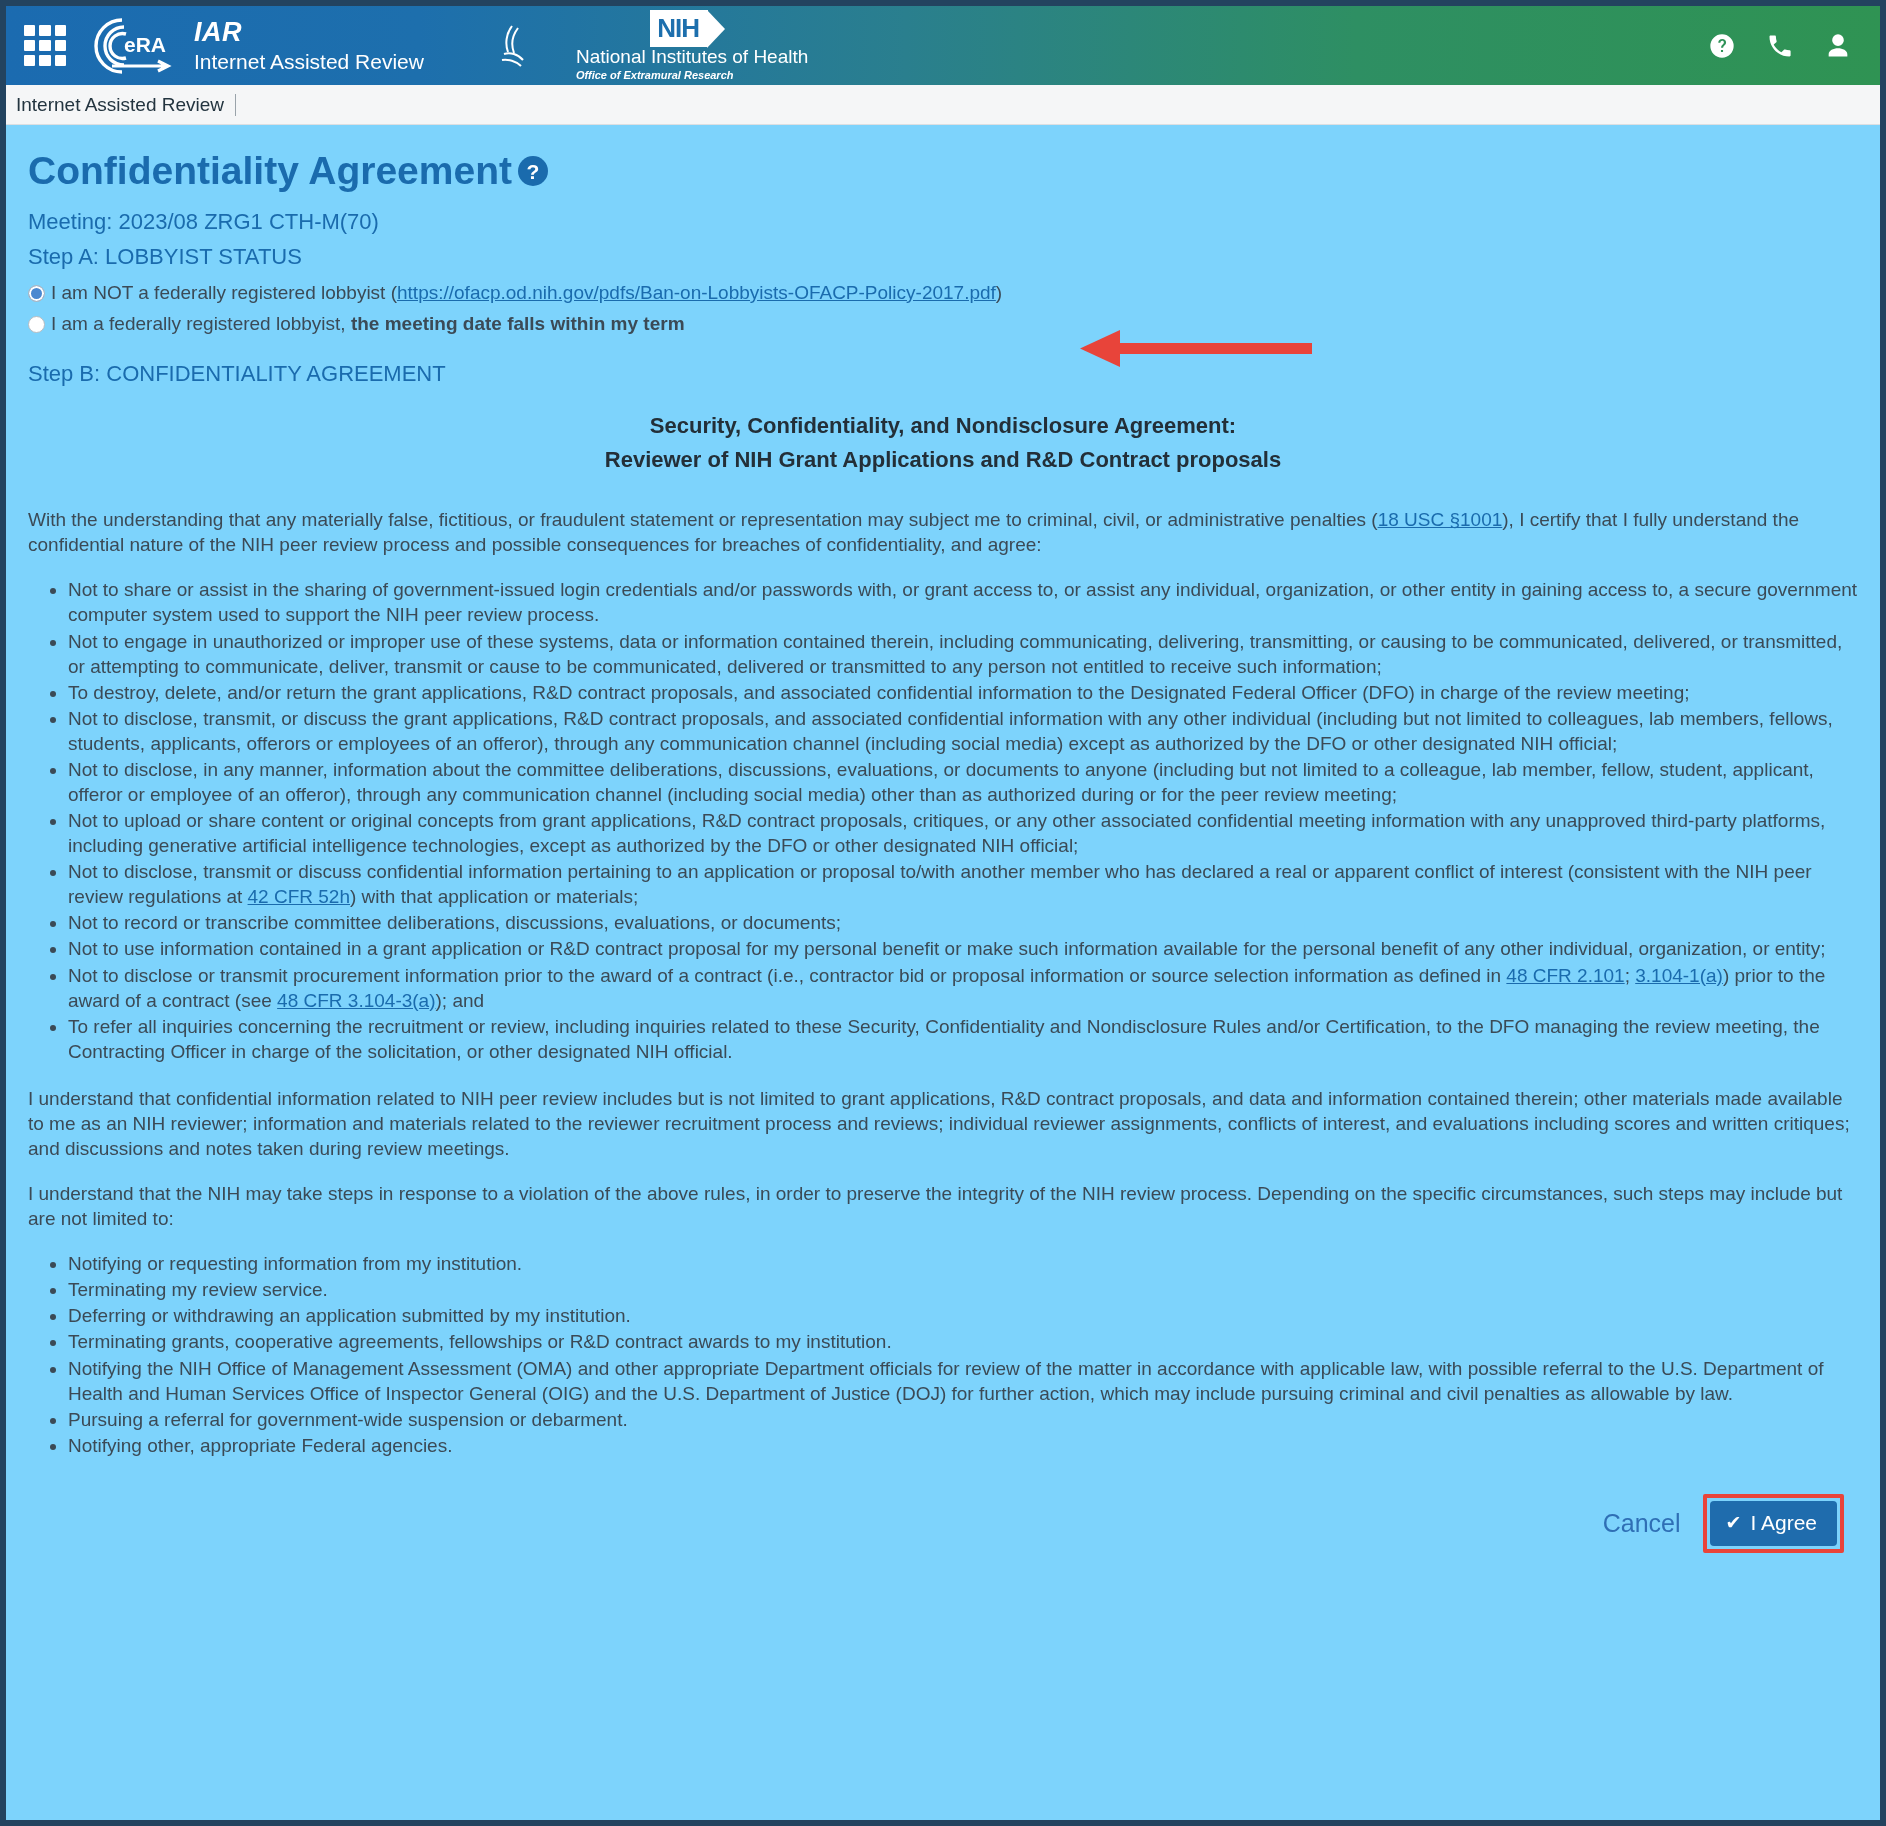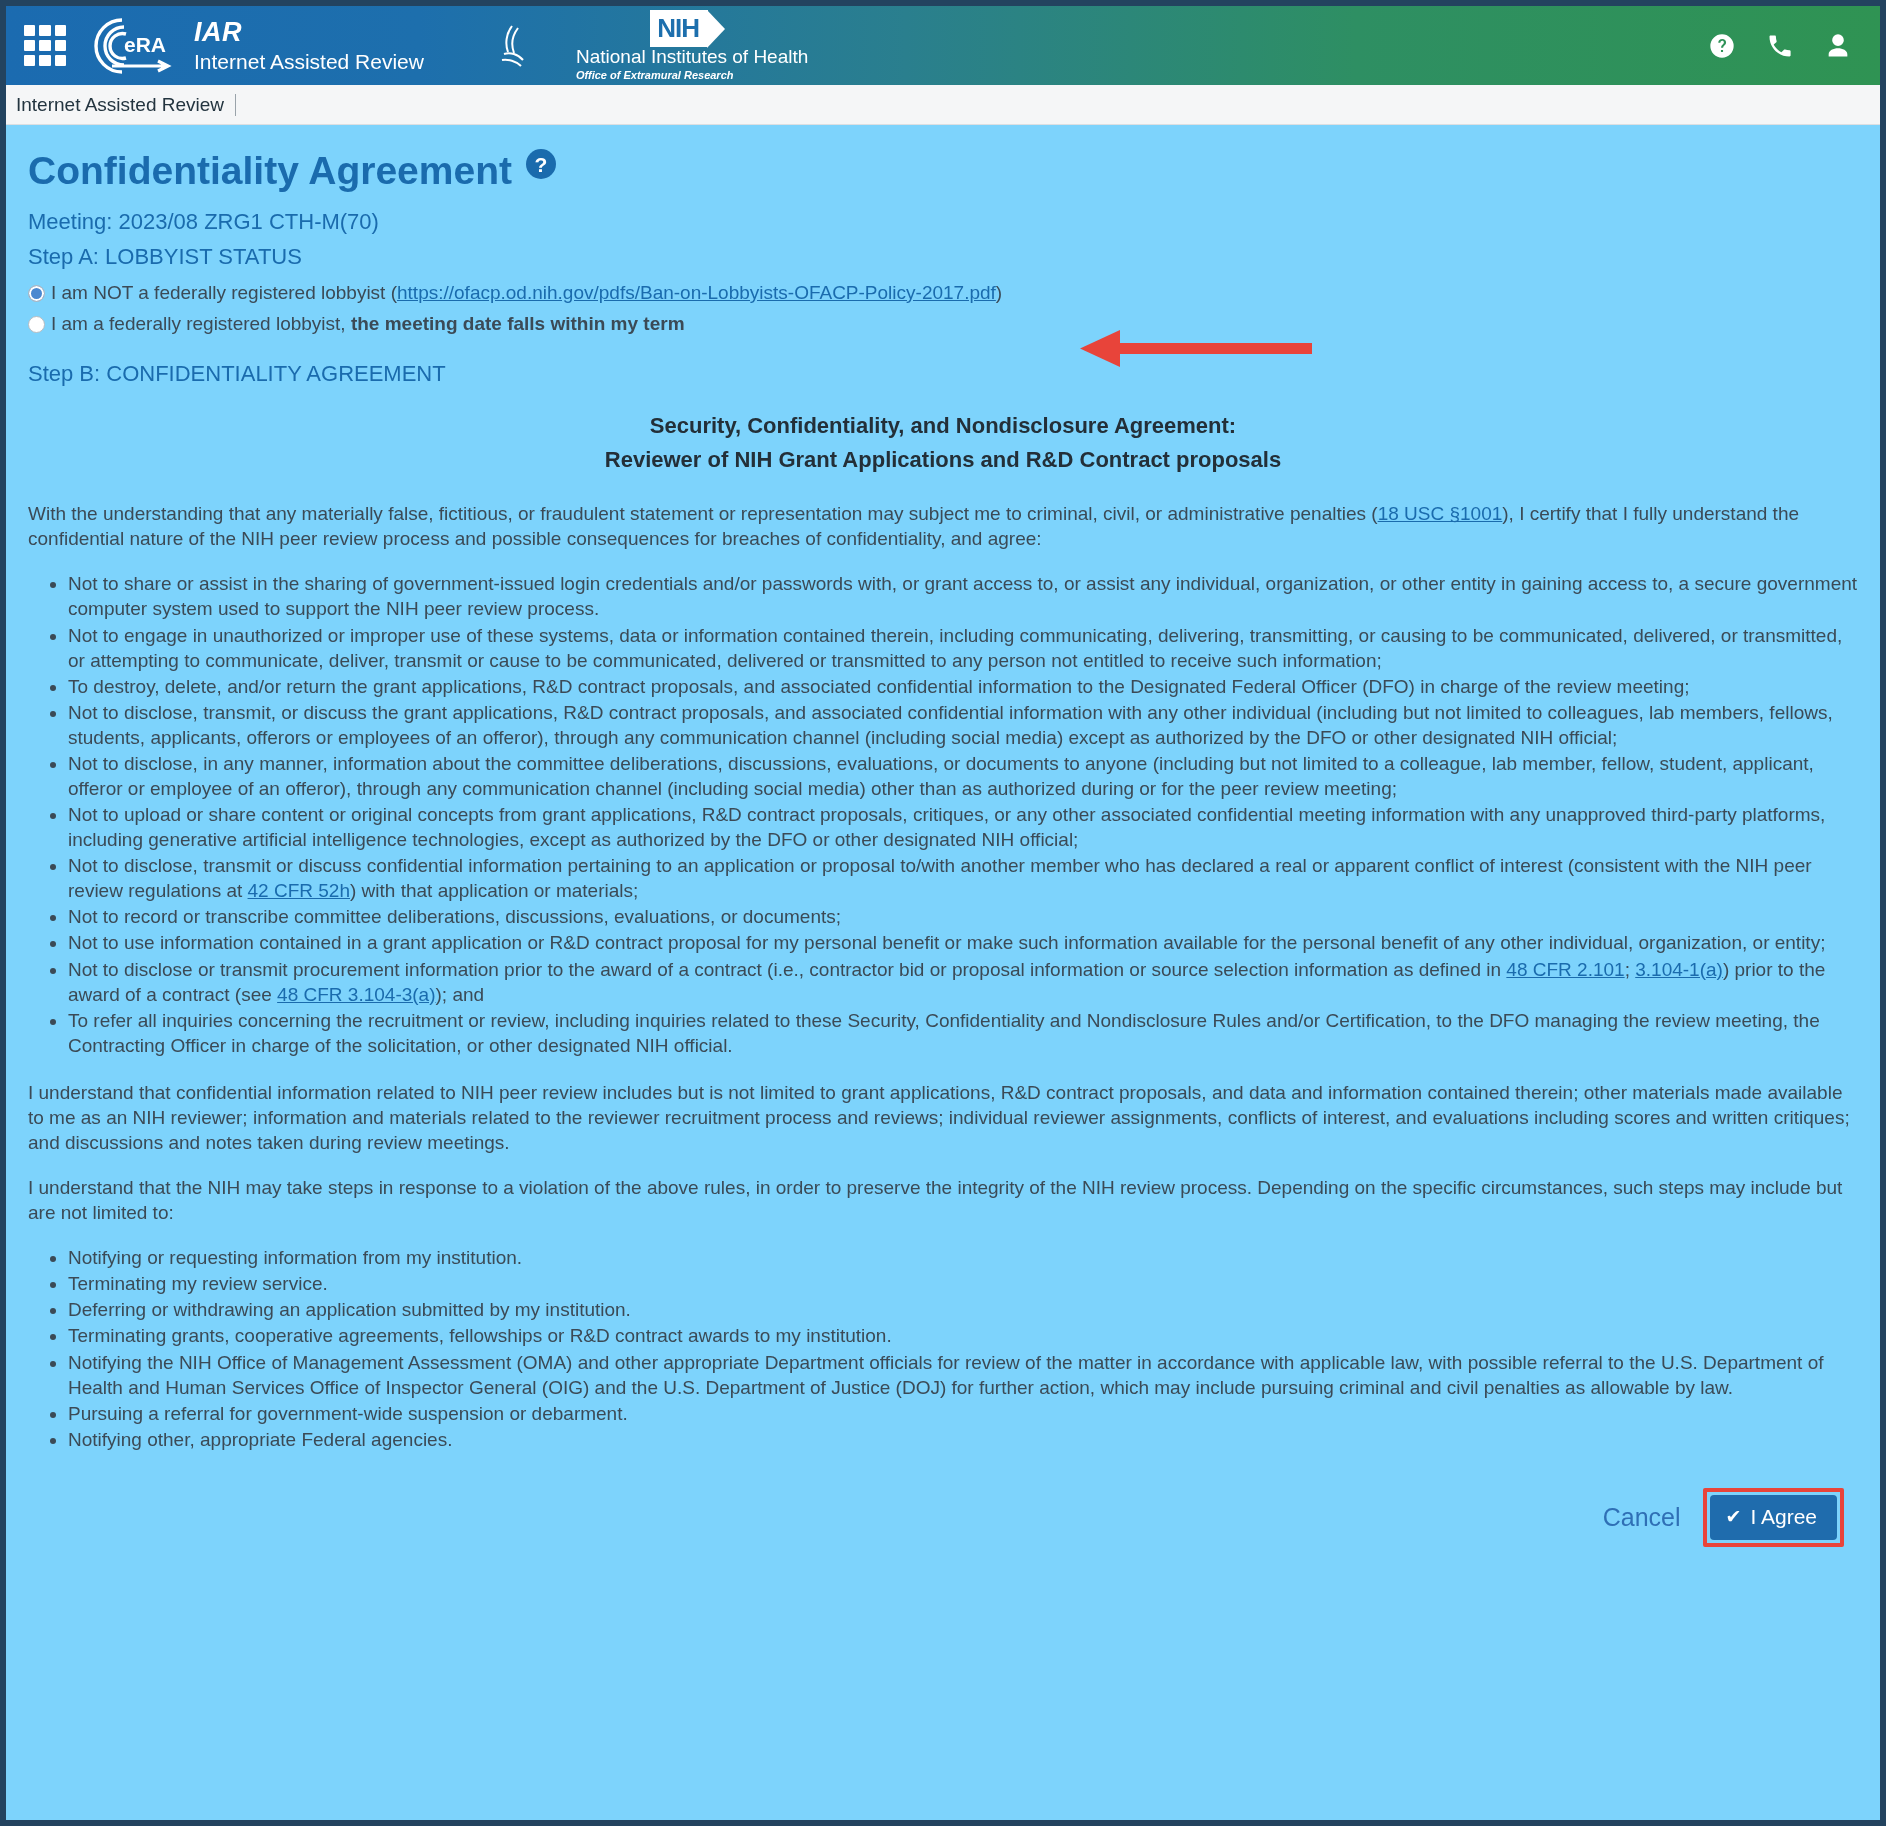--- a/index.html
+++ b/index.html
@@ -140,22 +140,22 @@
   
   .page {
     padding: 24px 22px 0 22px;
     color: #2b3a45;
   }
   .page-title {
     font-size: 39px;
     font-weight: bold;
     color: #1a6bad;
     display: flex;
-    align-items: flex-start;
-    gap: 14px;
+    align-items: center;
+    gap: 6px;
     margin: 0 0 16px 0;
   }
   .help-circle {
     width: 30px;
     height: 30px;
     border-radius: 50%;
     background: #1a6bad;
     color: #ffffff;
     font-size: 21px;
     font-weight: bold;
@@ -208,21 +208,21 @@
     font-size: 22px;
     color: #1a6bad;
     margin: 26px 0 22px 0;
   }
   .agreement-title {
     text-align: center;
     font-size: 22px;
     font-weight: bold;
     color: #232f38;
     line-height: 1.55;
-    margin-bottom: 24px;
+    margin-bottom: 30px;
   }
   .body-text {
     font-size: 19px;
     line-height: 1.32;
     color: #3b4a56;
     margin: 0 0 20px 0;
   }
   .body-text a, ul li a {
     color: #1a6bad;
     text-decoration: underline;

